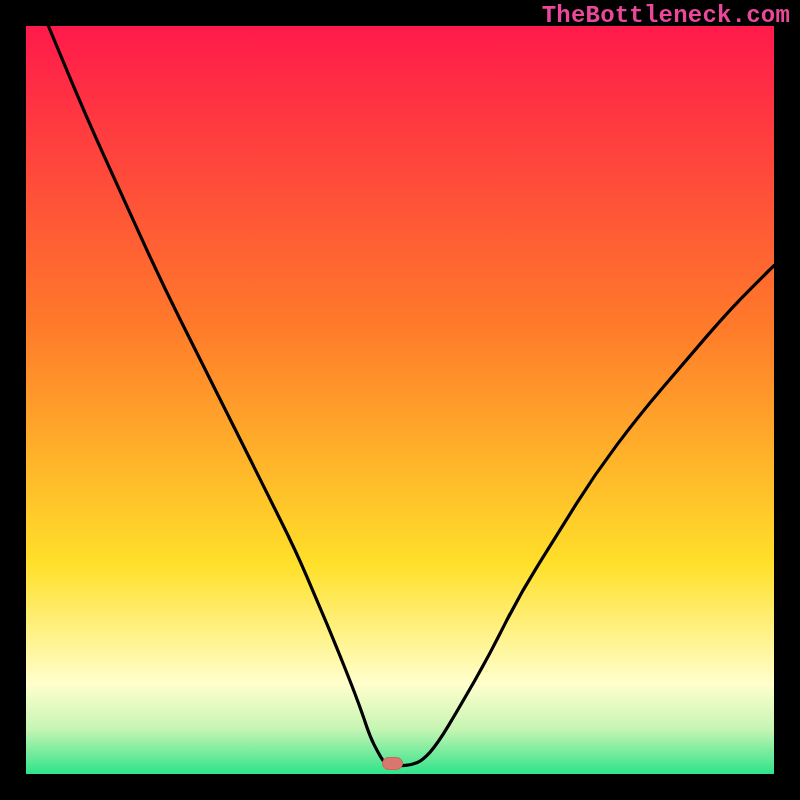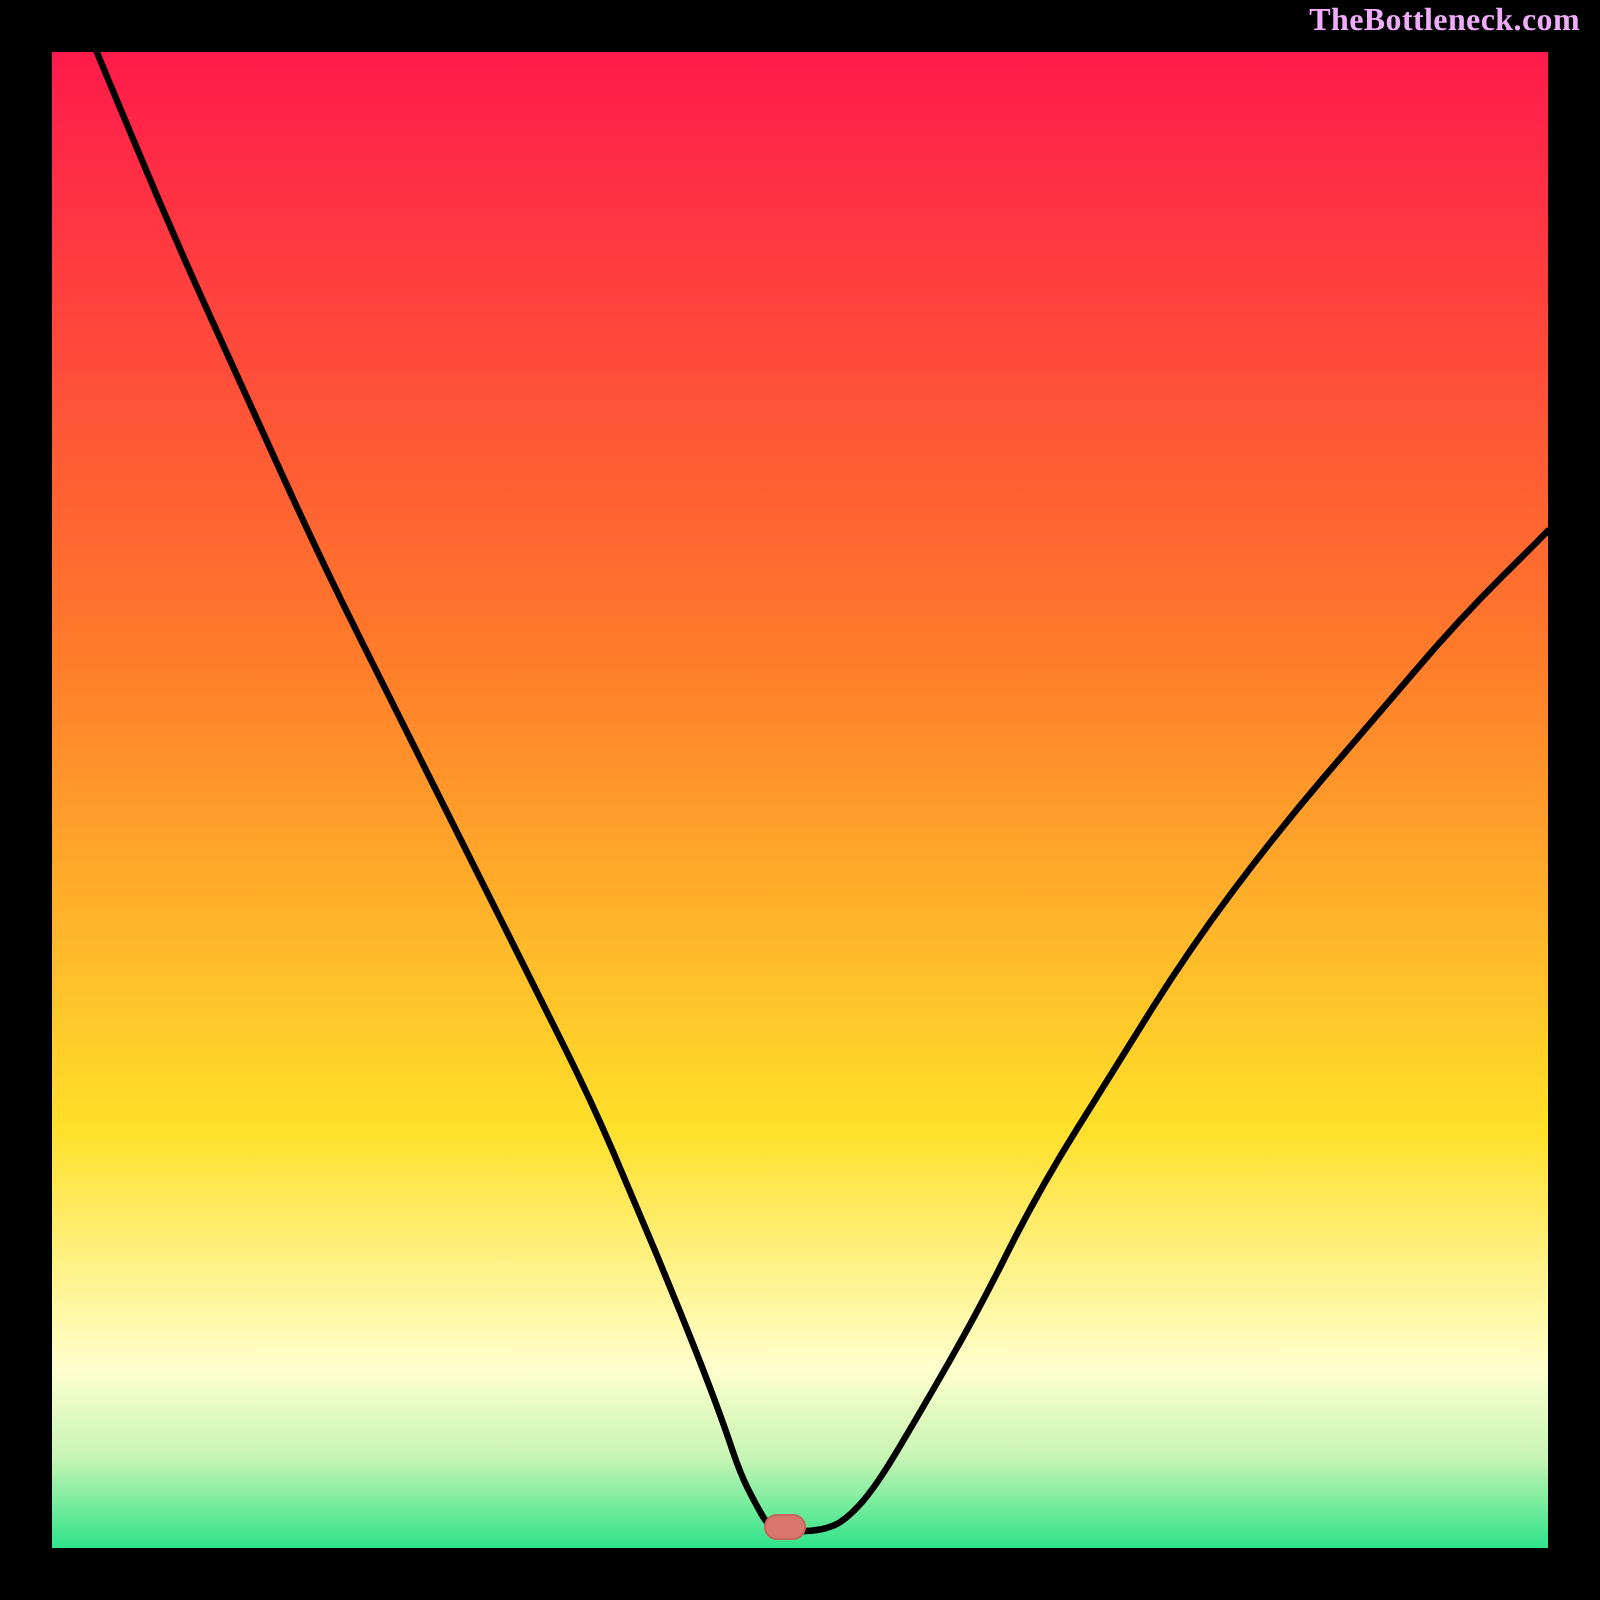--- a/index.html
+++ b/index.html
@@ -23,24 +23,24 @@
     left: 26px;
     top: 26px;
     width: 748px;
     height: 748px;
     overflow: hidden;
   }
   .watermark {
     position: absolute;
     top: 2px;
     right: 10px;
-    font-family: Liberation Serif, serif;
-    font-size: 16px;
+    font-family: Liberation Mono, monospace;
+    font-size: 24px;
     font-weight: 600;
-    color: #f0abfc;
+    color: #ec4899;
     letter-spacing: 0.2px;
   }
   svg { display: block; }
 </style>
 </head>
 <body>
 
 <div class="frame">
   <div class="plot">
     <svg id="chart-svg" width="748" height="748" viewBox="0 0 748 748">

